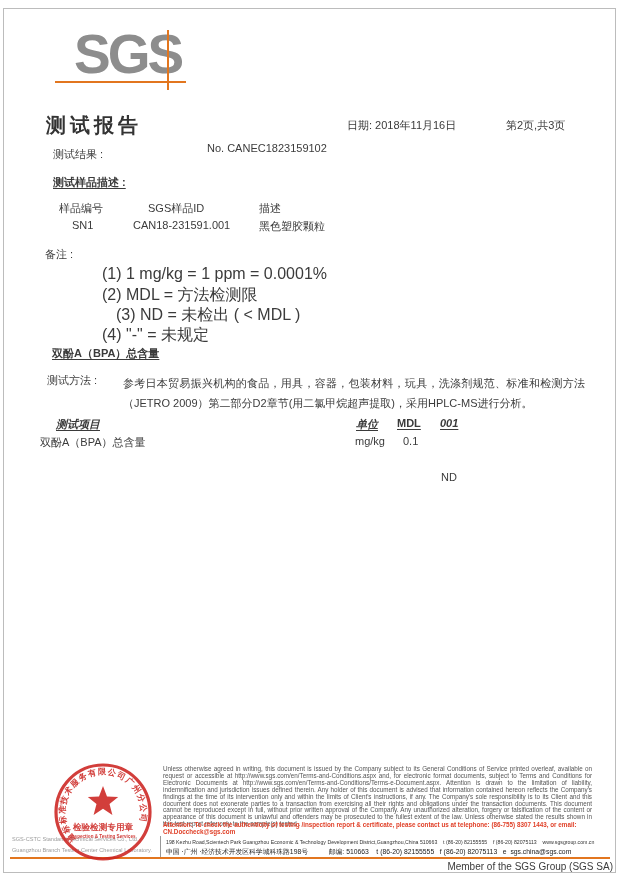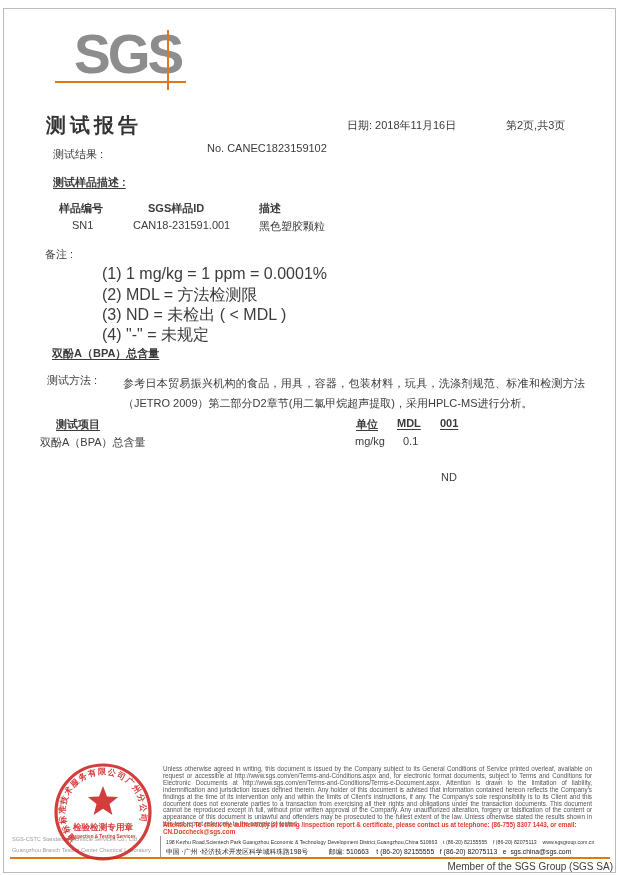--- a/index.html
+++ b/index.html
@@ -6,26 +6,26 @@
   body{
     width:619px;height:875px;position:relative;background:#ffffff;
     font-family:"Liberation Sans","DejaVu Sans",sans-serif;
     color:#3b3b3b;font-size:11px;overflow:hidden;
   }
   .abs{position:absolute;white-space:nowrap;}
   .page-border{position:absolute;left:3px;top:8px;right:3px;bottom:2px;border:1px solid #bcbcbc;pointer-events:none;}
   .logo-text{font-size:55px;font-weight:bold;color:#8d8d8d;letter-spacing:-3px;line-height:1;}
   .orange{background:#e2761f;}
   .doc-title{font-size:20px;font-weight:bold;letter-spacing:4px;color:#333;}
-  .bold{font-weight:bold;}
+  .bold{font-weight:normal;}
   .head-underline{font-weight:bold;text-decoration:underline;text-underline-offset:2px;}
   .note-line{font-size:16px;}
   .method{width:462px;line-height:20px;white-space:normal;text-align:justify;}
   .thead{font-weight:bold;text-decoration:underline;text-underline-offset:2px;}
-  .thead.it{}
+  .thead.it{font-style:italic;}
   .legal{width:429px;font-size:6.3px;line-height:6.9px;color:#555;white-space:normal;text-align:justify;}
   .attention{width:429px;font-size:6.3px;line-height:6.9px;color:#e04028;font-weight:bold;white-space:normal;}
   .addr{font-size:5.2px;color:#333;white-space:pre;}
   .addr-cn{font-size:6.8px;color:#222;white-space:pre;}
   .company{font-size:5.6px;color:#9c9c9c;}
   .member{font-size:10px;color:#3b3b3b;}
   .vdiv{position:absolute;width:1px;background:#999;}
   .stamp{position:absolute;left:48px;top:757px;width:110px;height:110px;opacity:0.88;}
 </style>
 </head>
@@ -50,21 +50,21 @@
 <div class="abs bold" style="left:148px;top:201px;">SGS样品ID</div>
 <div class="abs bold" style="left:259px;top:201px;">描述</div>
 
 <div class="abs" style="left:72px;top:219px;">SN1</div>
 <div class="abs" style="left:133px;top:219px;">CAN18-231591.001</div>
 <div class="abs" style="left:259px;top:219px;">黑色塑胶颗粒</div>
 
 <div class="abs" style="left:45px;top:247px;">备注 :</div>
 <div class="abs note-line" style="left:102px;top:265px;">(1) 1 mg/kg = 1 ppm = 0.0001%</div>
 <div class="abs note-line" style="left:102px;top:285px;">(2) MDL = 方法检测限</div>
-<div class="abs note-line" style="left:102px;top:305px;">(3) ND = 未检出 ( &lt; MDL )</div>
+<div class="abs note-line" style="left:116px;top:305px;">(3) ND = 未检出 ( &lt; MDL )</div>
 <div class="abs note-line" style="left:102px;top:325px;">(4) "-" = 未规定</div>
 
 <div class="abs head-underline" style="left:52px;top:346px;">双酚A（BPA）总含量</div>
 <div class="abs" style="left:47px;top:373px;">测试方法 :</div>
 <div class="abs method" style="left:123px;top:373px;">参考日本贸易振兴机构的食品，用具，容器，包装材料，玩具，洗涤剂规范、标准和检测方法（JETRO 2009）第二部分D2章节(用二氯甲烷超声提取)，采用HPLC-MS进行分析。</div>
 
 <div class="abs thead it" style="left:56px;top:417px;">测试项目</div>
 <div class="abs thead it" style="left:356px;top:417px;">单位</div>
 <div class="abs thead" style="left:397px;top:417px;text-align:right;">MDL</div>
 <div class="abs thead it" style="left:440px;top:417px;">001</div>

